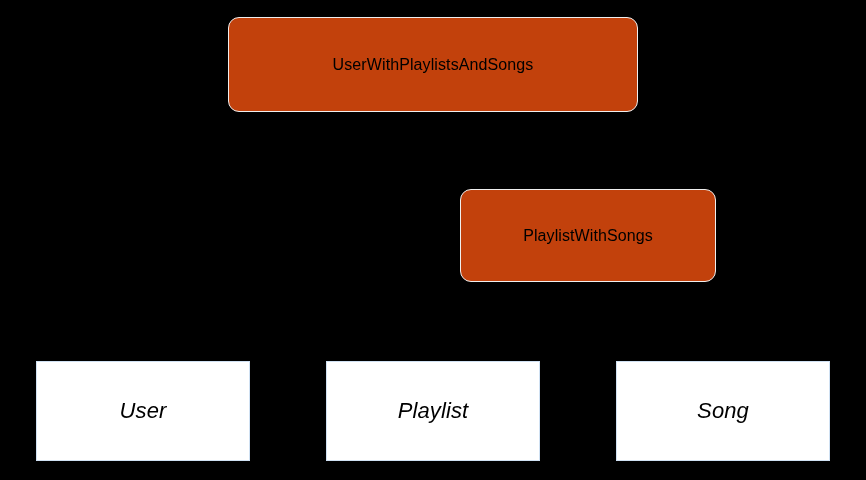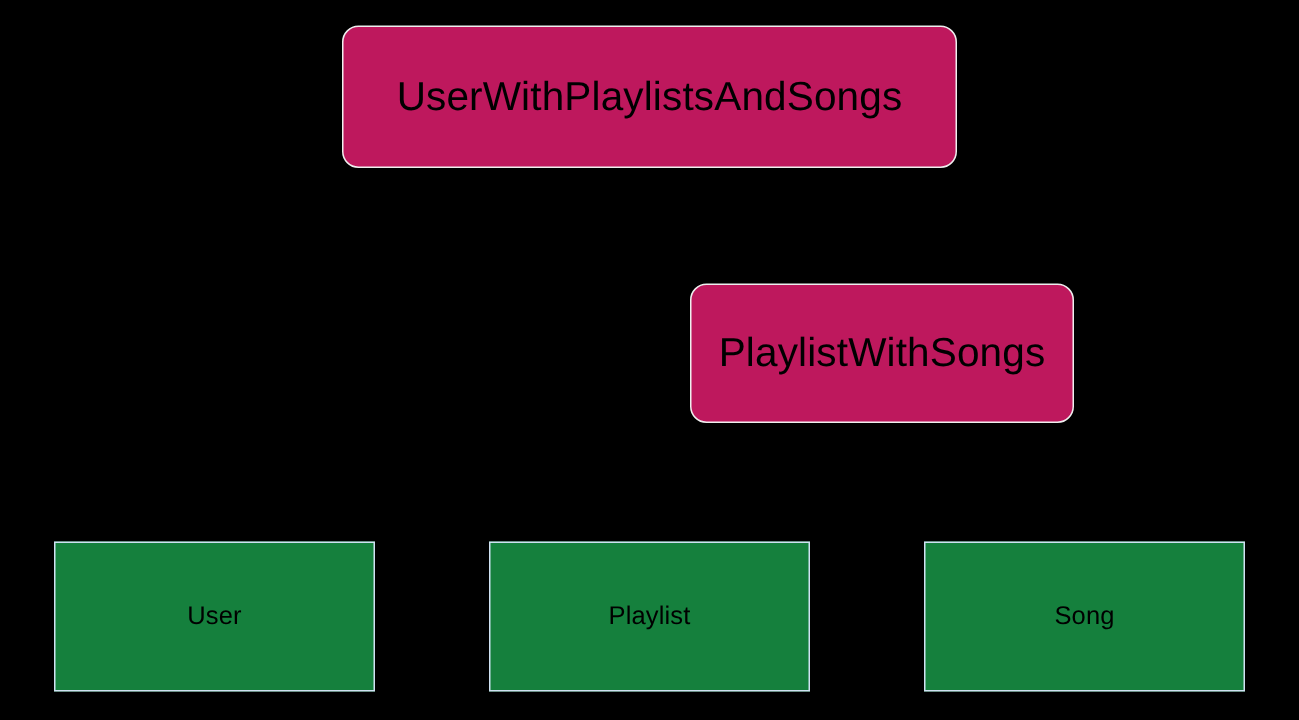--- a/index.html
+++ b/index.html
@@ -30,32 +30,33 @@
     position: absolute;
     box-sizing: border-box;
     display: flex;
     align-items: center;
     justify-content: center;
     text-align: center;
     color: #000000;
     line-height: 1.2;
   }
   .node-relation {
-    background: #be185d;
+    background: #c2410c;
     border: 1px solid #efefef;
     border-radius: 11px;
-    font-size: 27px;
+    font-size: 16px;
     letter-spacing: 0.1px;
   }
   .node-entity {
-    background: #15803d;
+    background: #ffffff;
     border: 1px solid #d0e1f3;
     border-radius: 0px;
-    font-size: 17px;
+    font-size: 22px;
     letter-spacing: 0.1px;
+    font-style: italic;
   }
   .node-label {
     display: block;
     padding: 0 10px;
     white-space: nowrap;
   }
 
   
   [data-name="node-userwithplaylistsandsongs"] {
     left: 228px; top: 17px; width: 410px; height: 95px;

